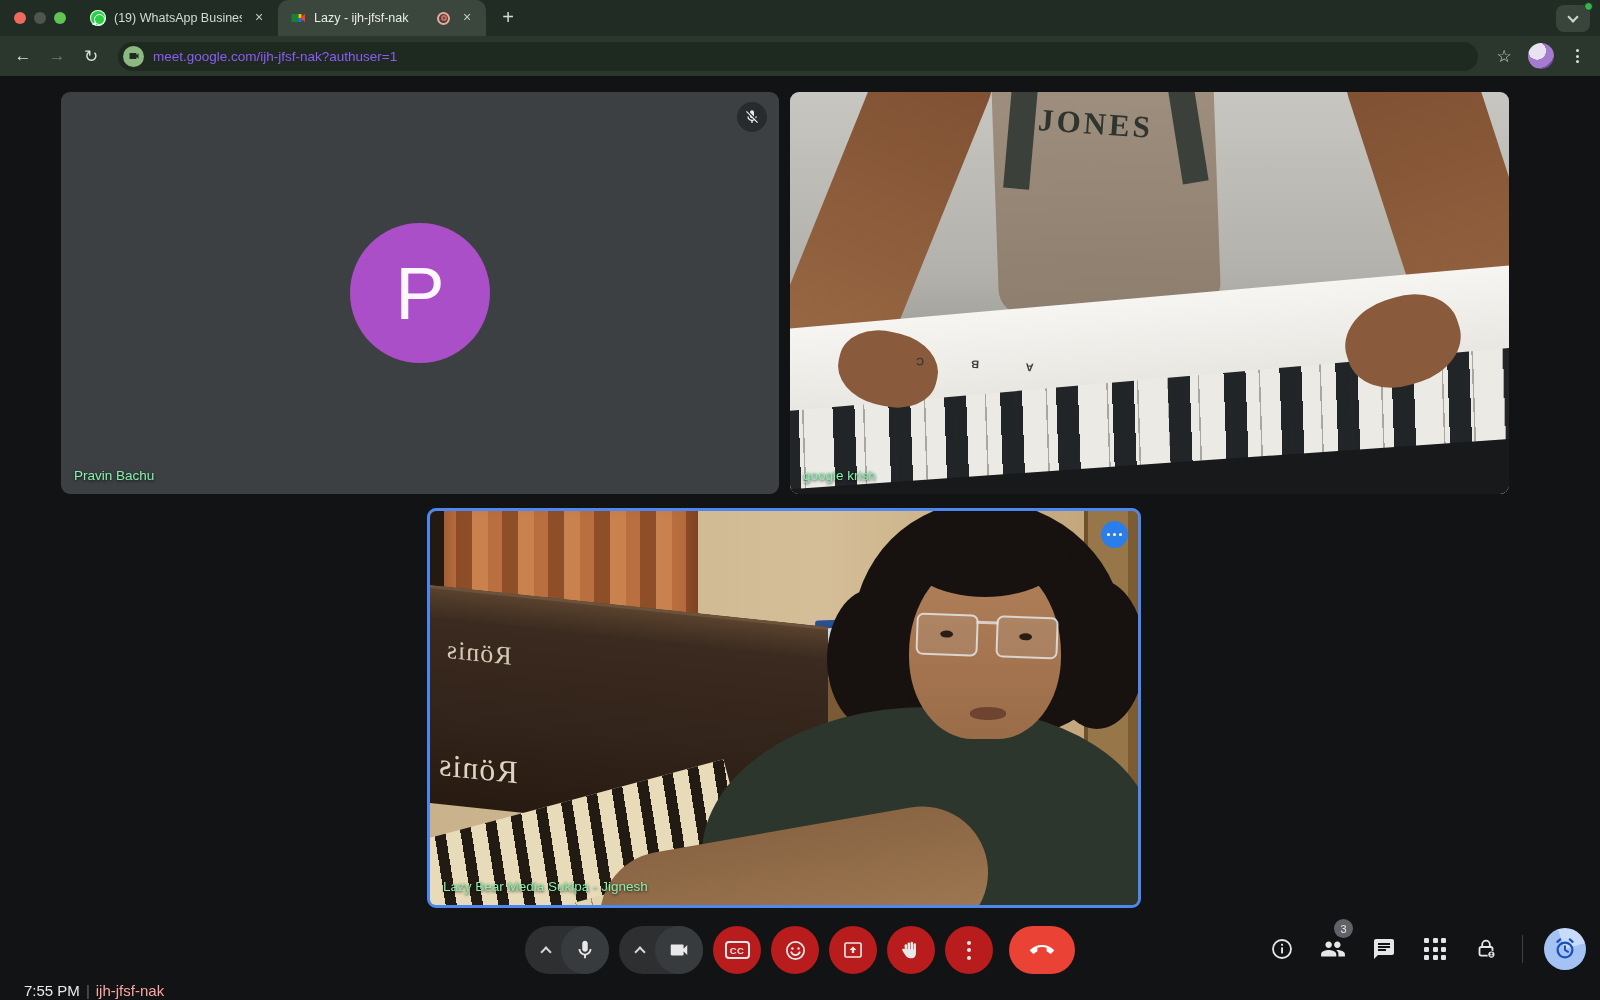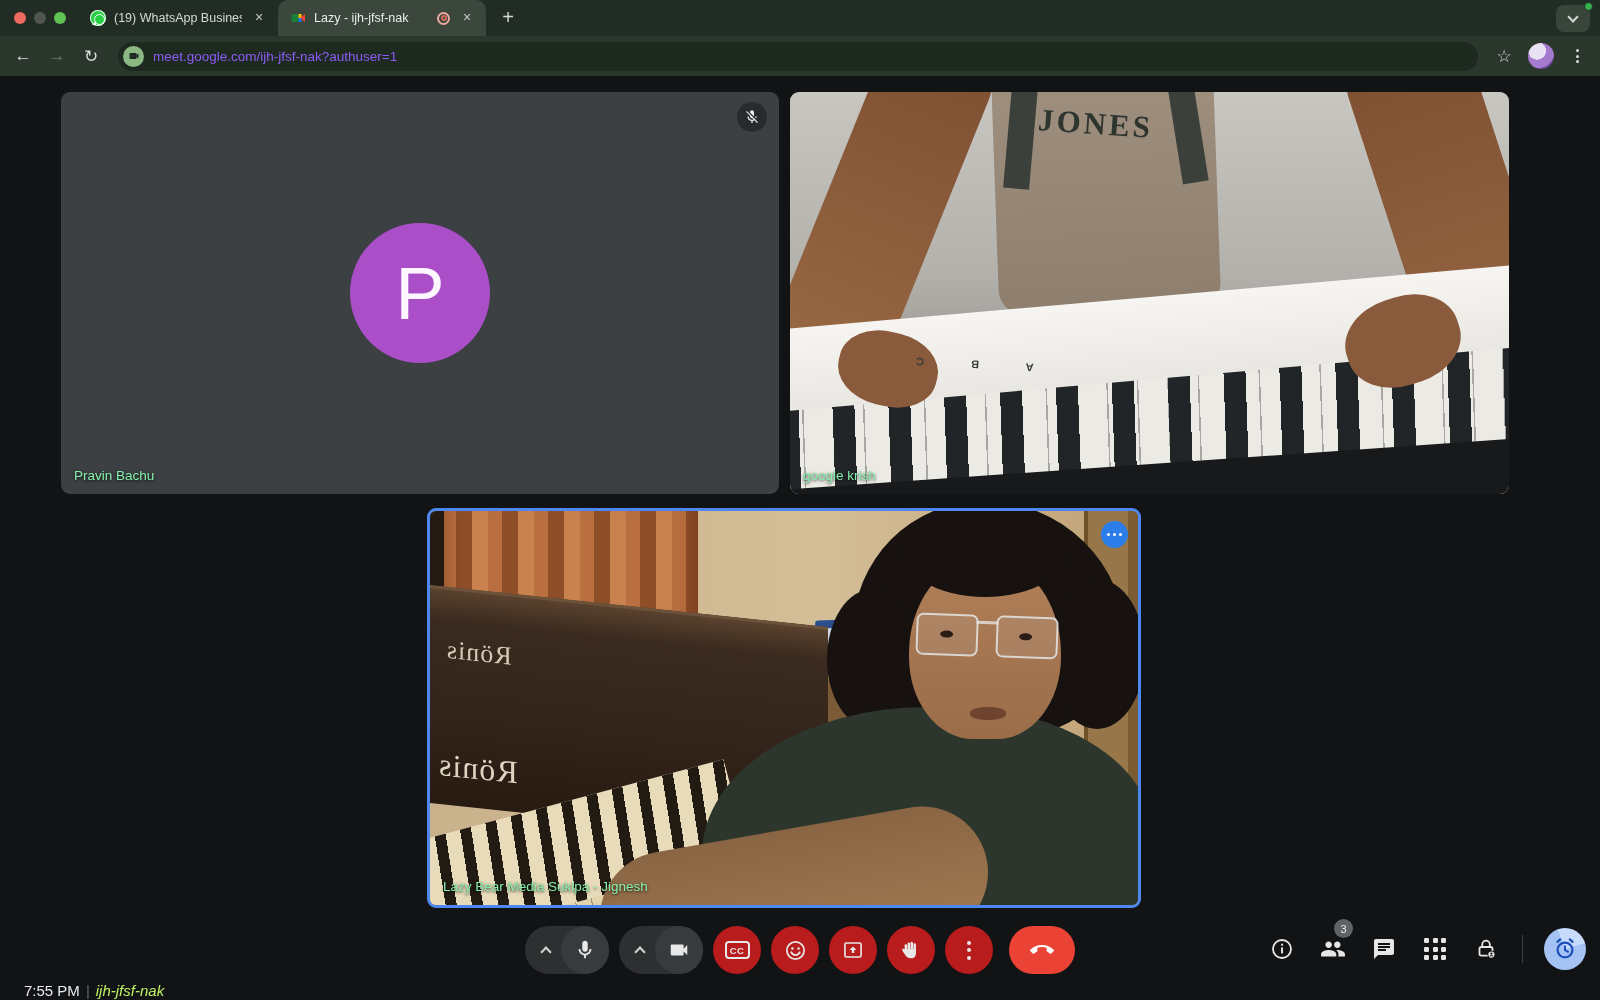--- a/index.html
+++ b/index.html
@@ -141,21 +141,21 @@
        background:linear-gradient(#8a6544,#a07a52); border-radius:66px; transform:rotate(-10deg); }
   .j-more { position:absolute; top:10px; right:10px; width:27px; height:27px; border-radius:50%;
        background:#2b7de9; display:flex; align-items:center; justify-content:center; gap:2.5px; z-index:40; cursor:pointer; }
   .j-more i { width:3.5px; height:3.5px; border-radius:50%; background:#fff; }
 
   
   .bottombar { position:absolute; left:0; bottom:0; width:1600px; height:96px; padding-bottom:8px; z-index:50; }
   .bar-left { position:absolute; left:24px; top:32px; display:flex; align-items:flex-start; gap:6px;
               color:#e8eaed; font-size:15px;margin-top:46px; }
   .bar-left .sep { color:#5f6368; font-size:15px; }
-  .bar-left .code { color:#bef264;font-style:italic; }
+  .bar-left .code { color:#fca5a5; }
   .bar-center { position:absolute; left:50%; top:22px; transform:translateX(-50%);
                 display:flex; align-items:center; gap:10px; }
   .ctl-pill { display:flex; align-items:center; height:48px; border-radius:26px; background:#2d2f31; padding-left:6px; }
   .ctl-chev { width:30px; height:48px; display:flex; align-items:center; justify-content:center; cursor:pointer; }
   .round-btn { width:48px; height:48px; border-radius:50%; background:#383b3e; border:none; display:flex;
                align-items:center; justify-content:center; cursor:pointer; }
   .round-btn.solo { background:#b91c1c; }
   .endcall-btn { width:66px; height:48px; border-radius:26px; background:#ea4335; border:none; display:flex;
                  align-items:center; justify-content:center; cursor:pointer; margin-left:6px; }
   .ccbox { width:25px; height:18px; border:2px solid #e8e8e8; border-radius:4px; color:#e8e8e8;

